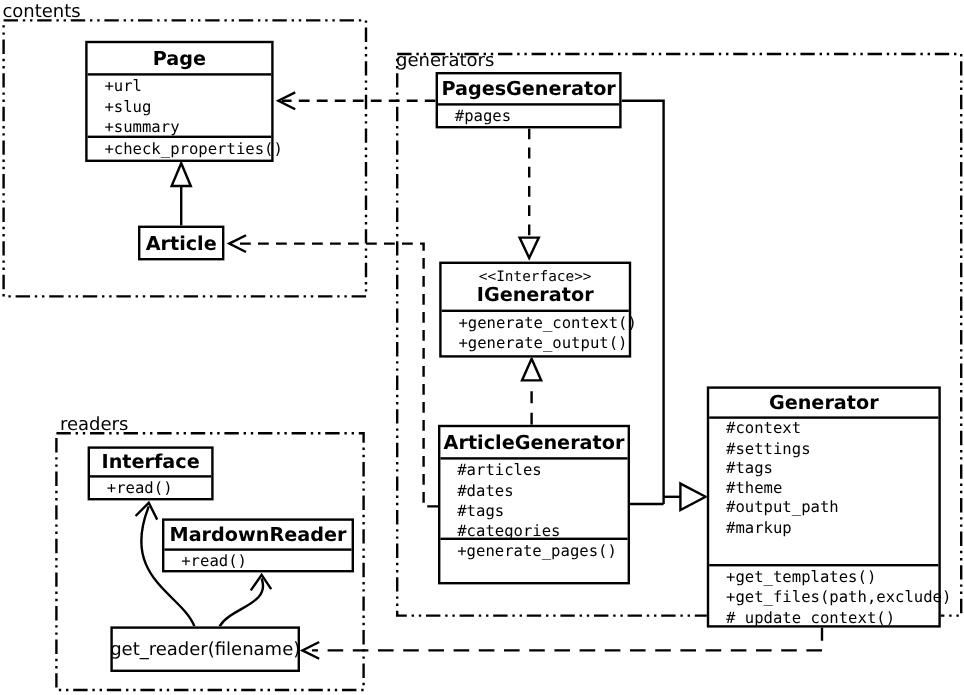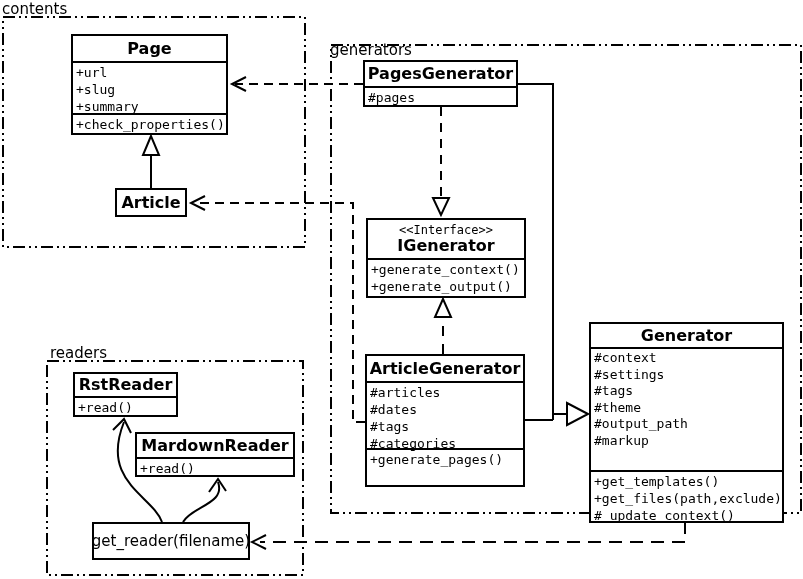--- a/index.html
+++ b/index.html
@@ -5,21 +5,21 @@
   html,body{margin:0;padding:0;background:#ffffff;}
   #canvas{position:relative;width:803px;height:579px;background:#ffffff;
           font-family:"DejaVu Sans",sans-serif;color:#000;overflow:hidden;}
   svg#wires{position:absolute;left:0;top:0;width:803px;height:579px;}
   .pkg-label{position:absolute;font-size:15px;line-height:15px;color:#000;white-space:nowrap;}
   .uml-box{position:absolute;background:#fff;border:2px solid #000;box-sizing:border-box;}
   .uml-title{display:flex;flex-direction:column;align-items:center;justify-content:center;
              font-weight:bold;font-size:16px;line-height:18px;white-space:nowrap;overflow:visible;}
   .stereo{font-family:"DejaVu Sans Mono",monospace;font-weight:normal;font-size:12px;line-height:14px;}
   .uml-sec{border-top:2px solid #000;font-family:"DejaVu Sans Mono",monospace;
-           font-size:13px;line-height:17px;padding:1px 0 0 3px;white-space:nowrap;box-sizing:border-box;}
+           font-size:13px;line-height:17px;padding:1px 0 0 14px;white-space:nowrap;box-sizing:border-box;}
   .plain-box{position:absolute;background:#fff;border:2px solid #000;box-sizing:border-box;
              display:flex;align-items:center;justify-content:center;font-size:15px;white-space:nowrap;}
 </style>
 </head>
 <body>
 
 <div id="canvas">
 
   <svg id="wires" viewBox="0 0 803 579" xmlns="http://www.w3.org/2000/svg">
 
@@ -138,21 +138,21 @@
         <div>#markup</div>
       </div>
     <div class="uml-sec" style="height:51px;">
         <div>+get_templates()</div>
         <div>+get_files(path,exclude)</div>
         <div>#_update_context()</div>
       </div>
   </div>
 
   <div class="uml-box" style="left:73px;top:372px;width:105px;">
-    <div class="uml-title" style="height:22px;">RstReader</div>
+    <div class="uml-title" style="height:22px;">Interface</div>
     <div class="uml-sec" style="height:19px;">
         <div>+read()</div>
       </div>
   </div>
 
   <div class="uml-box" style="left:135px;top:432px;width:160px;">
     <div class="uml-title" style="height:23px;">MardownReader</div>
     <div class="uml-sec" style="height:18px;">
         <div>+read()</div>
       </div>

